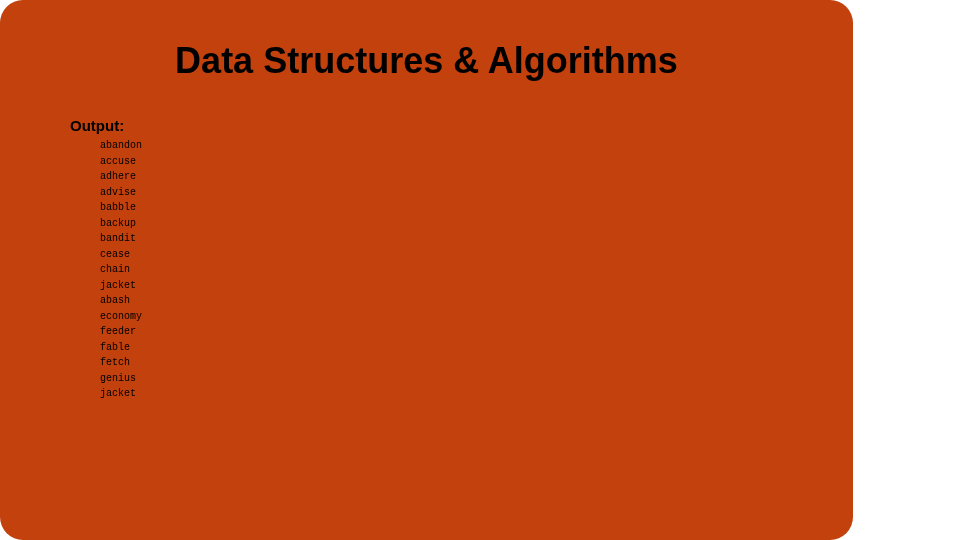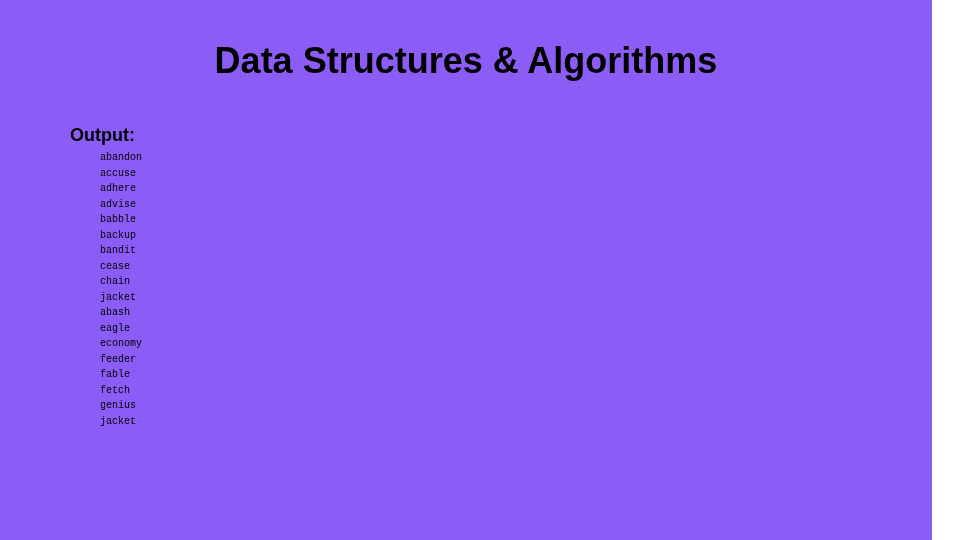--- a/index.html
+++ b/index.html
@@ -10,48 +10,48 @@
 
     body {
       background: #ffffff;
       font-family: Arial, sans-serif;
       width: 960px;
       height: 540px;
       overflow: hidden;
     }
 
     .page-container {
-      width: 932px;
+      width: 853px;
       height: 540px;
-      background: #8b5cf6;
+      background: #c2410c;
       position: relative;
+      border-radius: 23px;
     }
 
     .page-title {
       text-align: center;
       font-size: 36px;
       font-weight: bold;
       font-family: Arial, sans-serif;
       color: #000000;
       padding-top: 40px;
       padding-bottom: 30px;
     }
 
     .output-section {
       padding-left: 70px;
       padding-top: 5px;
     }
 
     .output-label {
       font-family: Arial, sans-serif;
-      font-size: 18px;
+      font-size: 15px;
       font-weight: bold;
       color: #000000;
       margin-bottom: 4px;
-      margin-top: 8px;
     }
 
     .output-list {
       padding-left: 30px;
     }
 
     .output-item {
       font-family: 'Courier New', Courier, monospace;
       font-size: 10px;
       color: #000000;
@@ -71,21 +71,20 @@
         <div class="output-item">accuse</div>
         <div class="output-item">adhere</div>
         <div class="output-item">advise</div>
         <div class="output-item">babble</div>
         <div class="output-item">backup</div>
         <div class="output-item">bandit</div>
         <div class="output-item">cease</div>
         <div class="output-item">chain</div>
         <div class="output-item">jacket</div>
         <div class="output-item">abash</div>
-        <div class="output-item">eagle</div>
         <div class="output-item">economy</div>
         <div class="output-item">feeder</div>
         <div class="output-item">fable</div>
         <div class="output-item">fetch</div>
         <div class="output-item">genius</div>
         <div class="output-item">jacket</div>
       </div>
   </div>
 </div>
 

